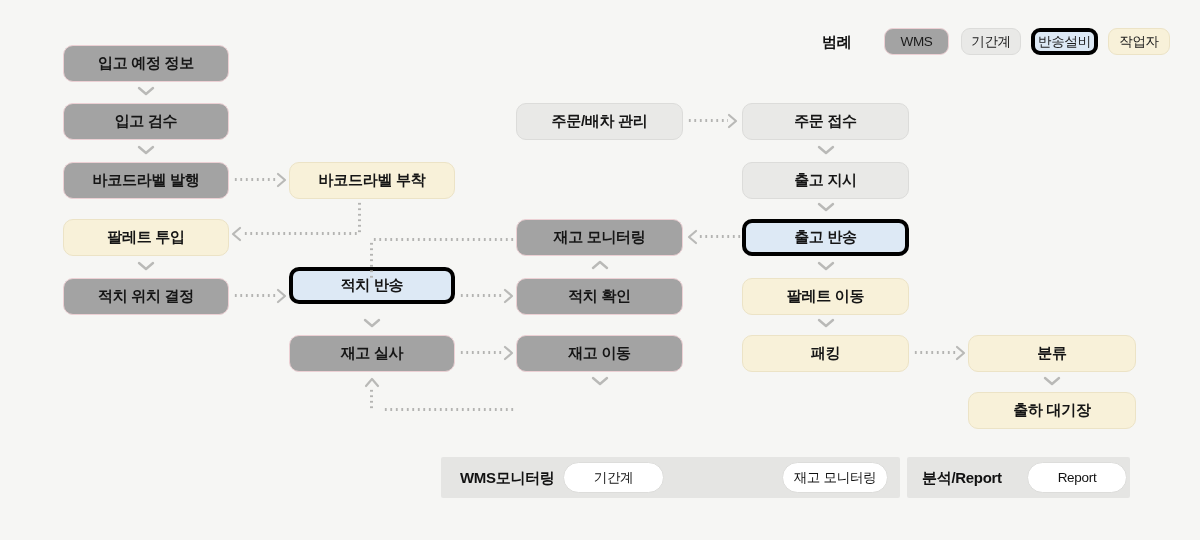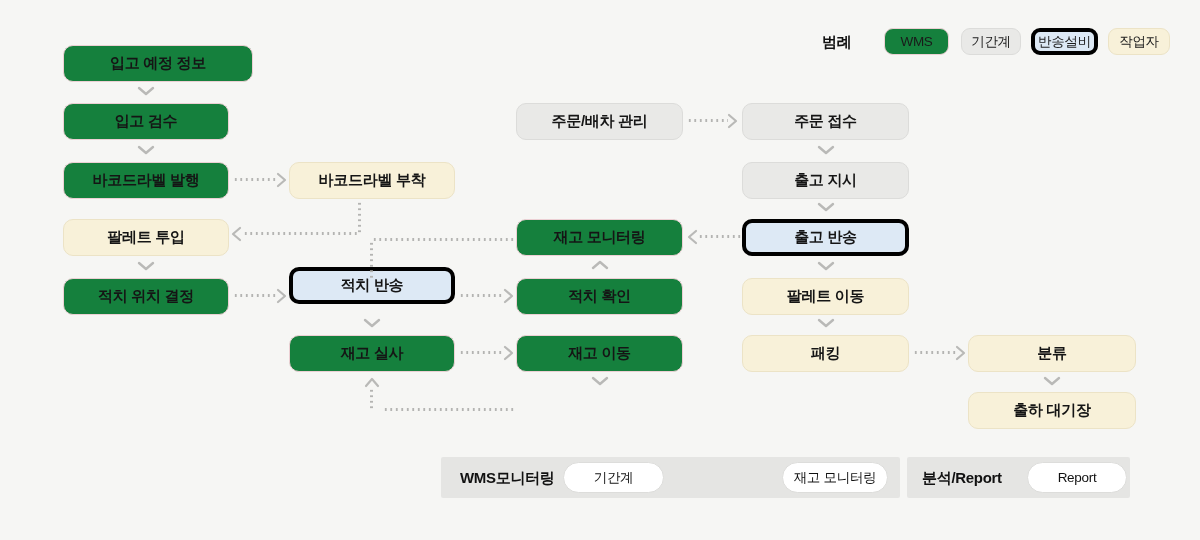--- a/index.html
+++ b/index.html
@@ -16,21 +16,21 @@
   
   .node{
     position:absolute;
     height:37px;
     border-radius:10px;
     display:flex;align-items:center;justify-content:center;
     font-size:15px;font-weight:bold;color:#151515;
     letter-spacing:-0.3px;
     box-sizing:border-box;
   }
-  .cat-wms     {background:#15803d;border:1px solid #ecd0d4;}
+  .cat-wms     {background:#a3a3a3;border:1px solid #ecd0d4;}
   .cat-core    {background:#e9e9e7;border:1px solid #dcdcda;}
   .cat-conveyor{background:#dde9f5;border:4px solid #000000;}
   .cat-worker  {background:#f8f1d9;border:1px solid #ece3c6;}
   
   .dots-h{
     position:absolute;height:3px;
     background-image:radial-gradient(circle,#b4b4b2 1.15px,rgba(0,0,0,0) 1.35px);
     background-size:5.5px 3px;background-position:0 50%;background-repeat:repeat-x;
   }
   .dots-v{
@@ -73,21 +73,21 @@
 <body>
 
 <div class="canvas">
 
   <div class="legend-title" style="left:822px;top:33px">범례</div>
   <div class="badge cat-wms" style="left:884px;top:28px;width:65px">WMS</div>
   <div class="badge cat-core" style="left:961px;top:28px;width:60px">기간계</div>
   <div class="badge cat-conveyor" style="left:1031px;top:28px;width:67px">반송설비</div>
   <div class="badge cat-worker" style="left:1108px;top:28px;width:62px">작업자</div>
 
-  <div class="node cat-wms" style="left:63px;top:45px;width:190px">입고 예정 정보</div>
+  <div class="node cat-wms" style="left:63px;top:45px;width:166px">입고 예정 정보</div>
   <div class="node cat-wms" style="left:63px;top:103px;width:166px">입고 검수</div>
   <div class="node cat-wms" style="left:63px;top:162px;width:166px">바코드라벨 발행</div>
   <div class="node cat-worker" style="left:63px;top:219px;width:166px">팔레트 투입</div>
   <div class="node cat-wms" style="left:63px;top:278px;width:166px">적치 위치 결정</div>
 
   <div class="node cat-worker" style="left:289px;top:162px;width:166px">바코드라벨 부착</div>
   <div class="node cat-conveyor" style="left:289px;top:267px;width:166px">적치 반송</div>
   <div class="node cat-wms" style="left:289px;top:335px;width:166px">재고 실사</div>
 
   <div class="node cat-core" style="left:516px;top:103px;width:167px">주문/배차 관리</div>

